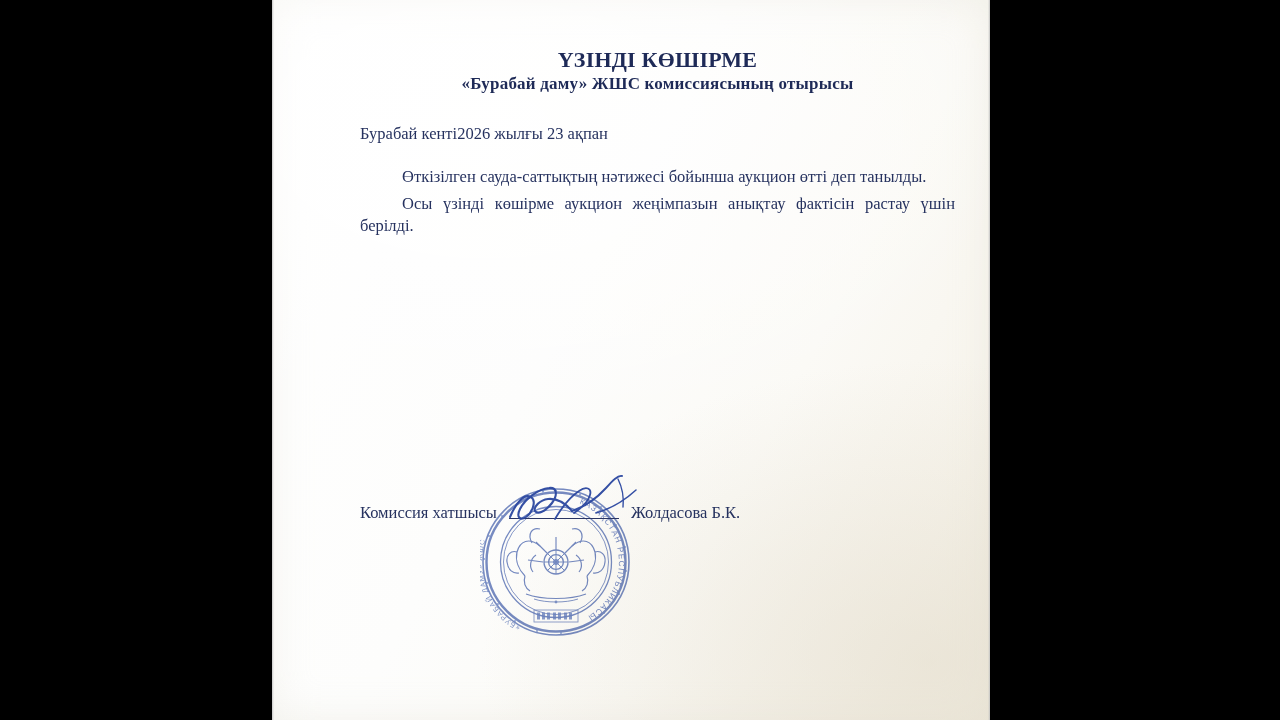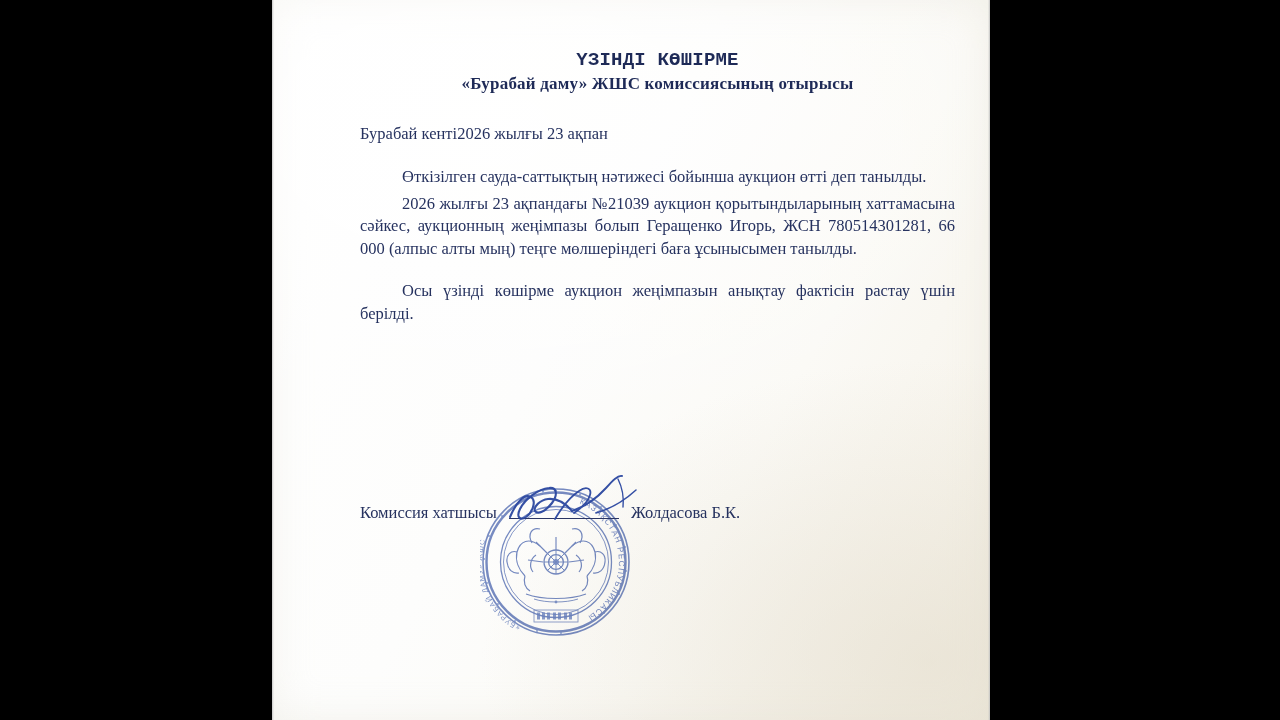--- a/index.html
+++ b/index.html
@@ -79,24 +79,23 @@
   }
 
   
   .title-block {
     text-align: center;
     margin-top: 48px;
     font-weight: bold;
     letter-spacing: 0.2px;
   }
   .title-main {
-    font-size: 19px;
+    font-size: 22px;
     line-height: 24px;
     color: #1e2a57;
-    font-family: Liberation Mono, monospace;
   }
   .title-sub1 {
     font-size: 17px;
     line-height: 23px;
     color: #1e2a57;
   }
   .title-sub2 {
     font-size: 17px;
     line-height: 23px;
     color: #1e2a57;
@@ -195,21 +194,20 @@
         <div class="title-sub2">«Бурабай даму» ЖШС комиссиясының отырысы</div>
       </div>
 
       <div class="meta-row">
         <span>Бурабай кенті</span>
         <span>2026 жылғы 23 ақпан</span>
       </div>
 
       <div class="body-block">
         <p class="para para-gap-2">Өткізілген сауда-саттықтың нәтижесі бойынша аукцион өтті деп танылды.</p>
-        <p class="para para-gap-1">2026 жылғы 23 ақпандағы №21039 аукцион қорытындыларының хаттамасына сәйкес, аукционның жеңімпазы болып Геращенко Игорь, ЖСН 780514301281, 66 000 (алпыс алты мың) теңге мөлшеріндегі баға ұсынысымен танылды.</p>
         <p class="para">Осы үзінді көшірме аукцион жеңімпазын анықтау фактісін растау үшін берілді.</p>
       </div>
 
       <div class="sign-row">
         <span class="sign-label">Комиссия хатшысы</span>
         <span class="sign-rule"></span>
         <span class="sign-name">Жолдасова Б.К.</span>
       </div>
 
       <div class="stamp">

